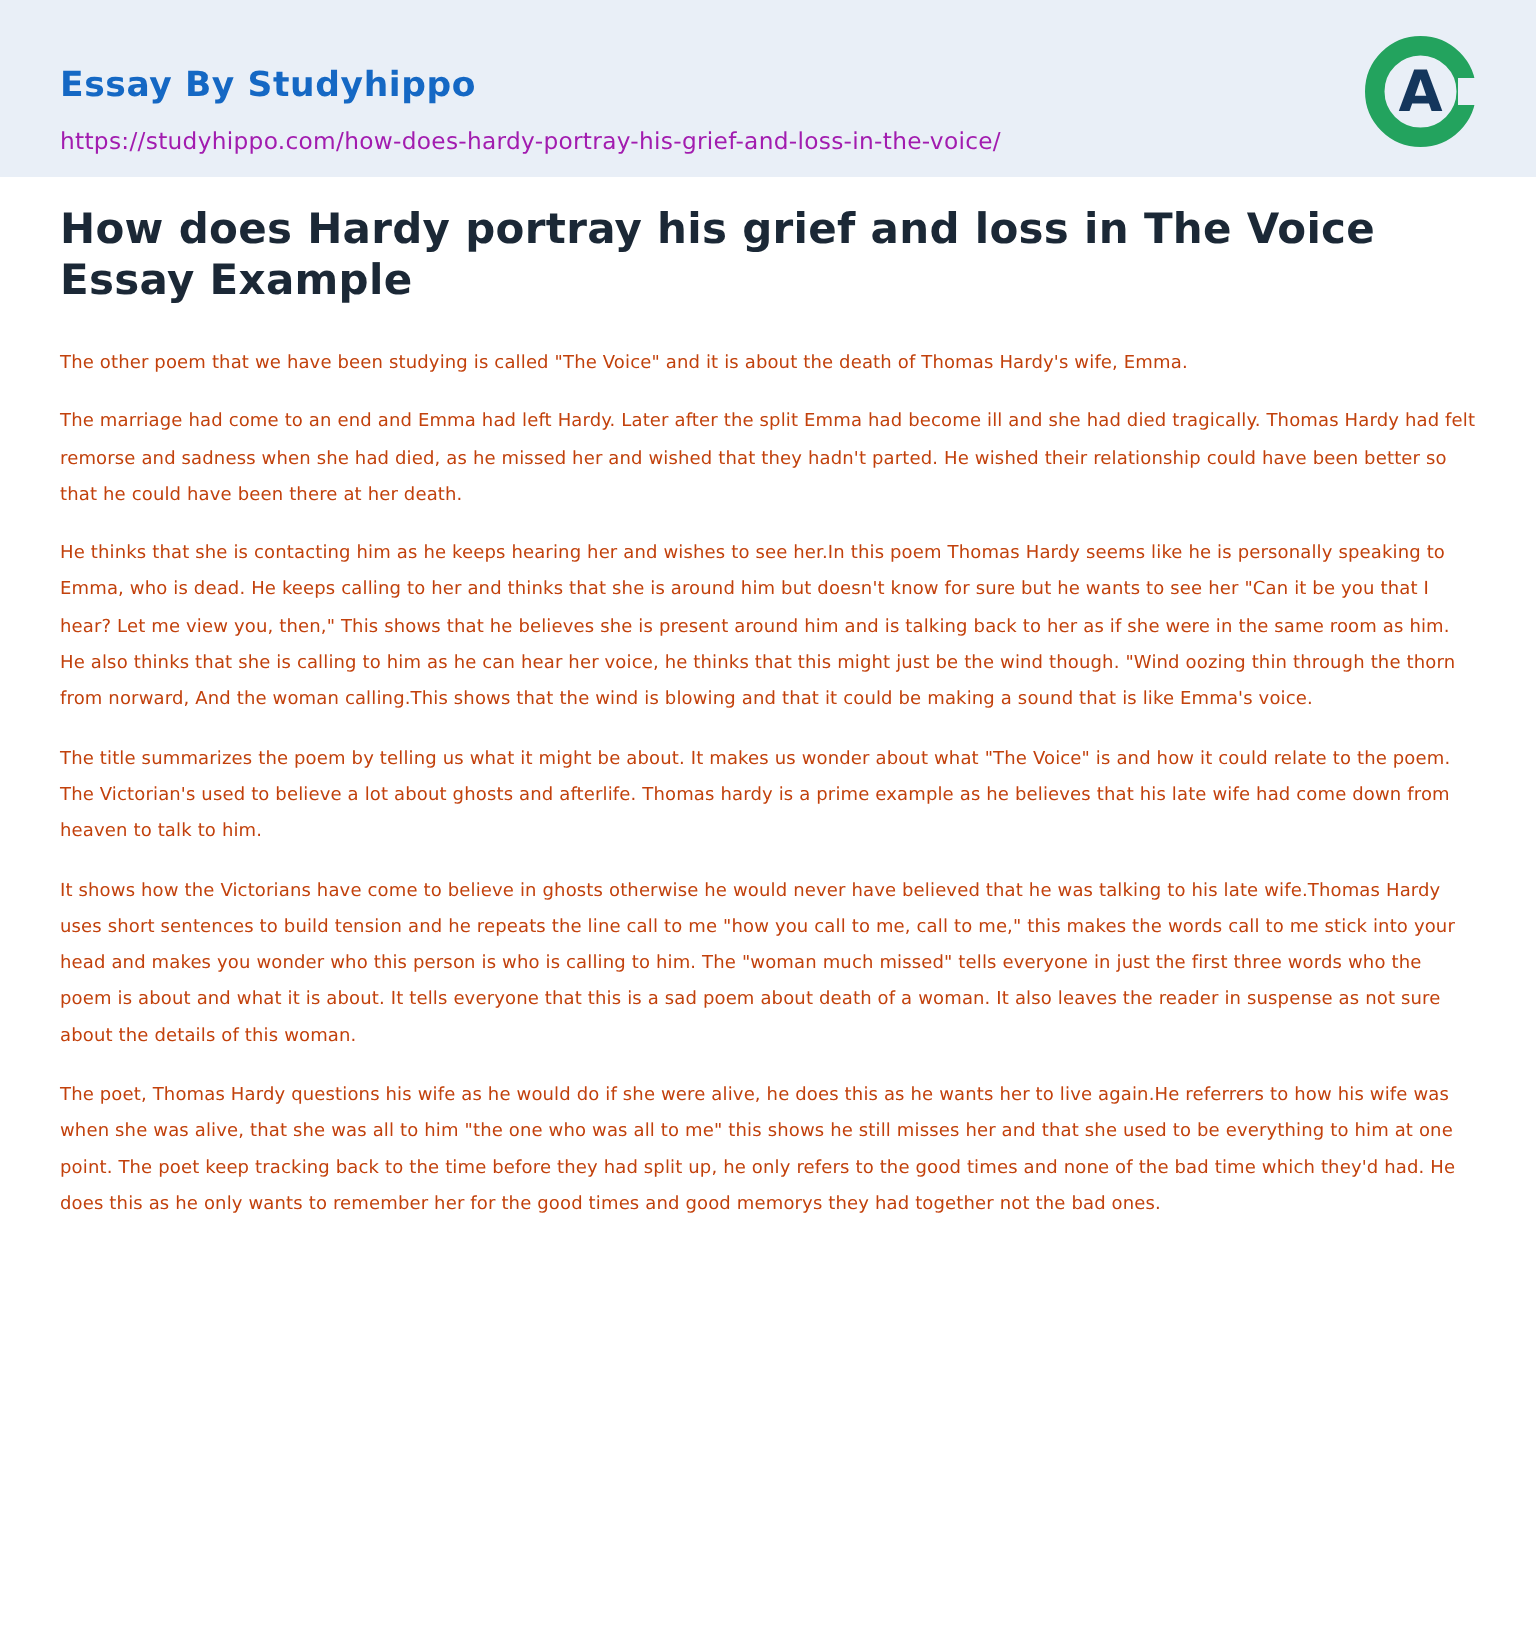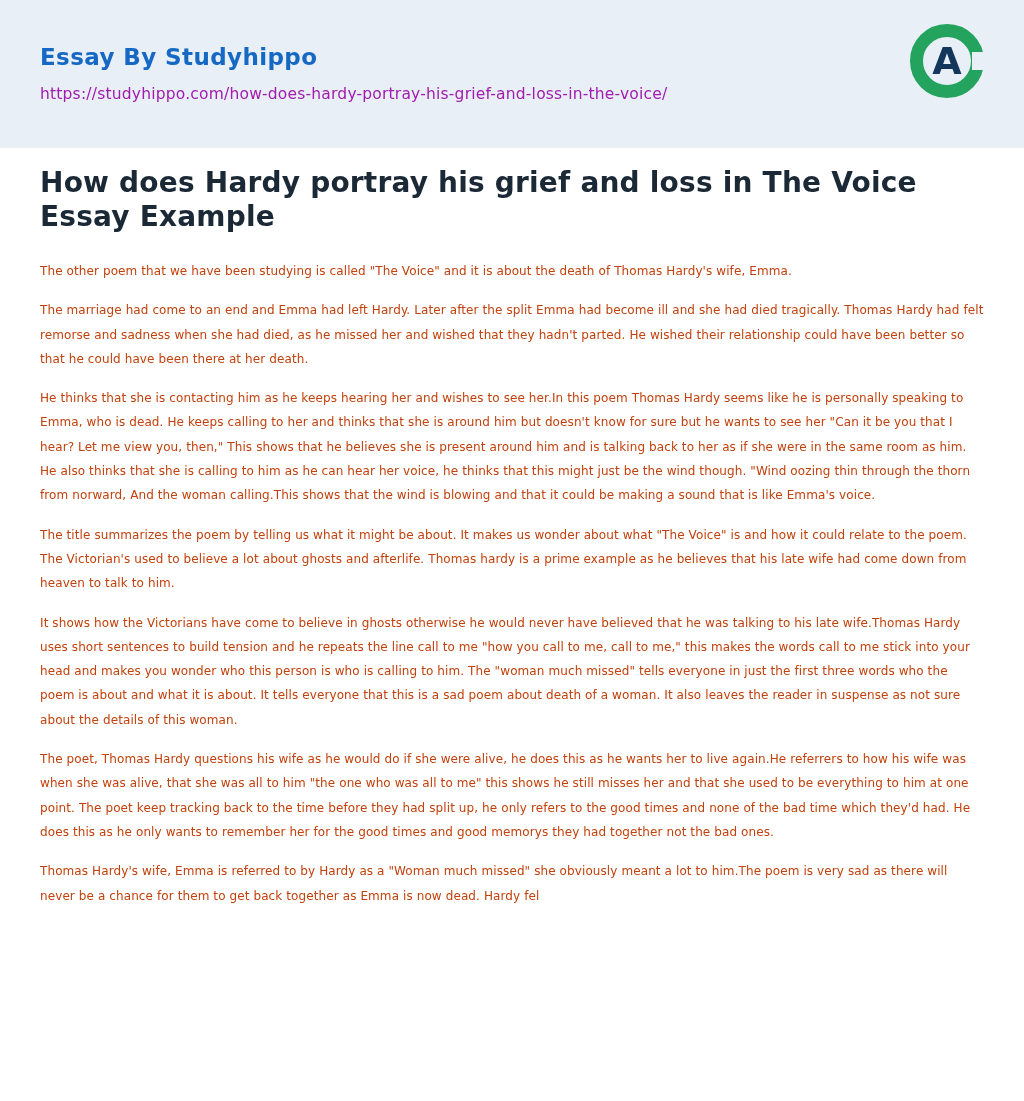--- a/index.html
+++ b/index.html
@@ -10,21 +10,21 @@
     background: #ffffff;
   }
   body {
     font-family: "DejaVu Sans", "Liberation Sans", sans-serif;
   }
 
   
   .header {
     position: relative;
     background: #e9eff7;
-    height: 148px;
+    height: 118px;
     padding: 44px 40px 0 40px;
   }
   .brand {
     color: #1568c4;
     font-size: 23px;
     font-weight: 700;
     letter-spacing: 0.4px;
   }
   .url {
     display: inline-block;
@@ -103,15 +103,14 @@
 
 <main>
   <h1 class="title">How does Hardy portray his grief and loss in The Voice Essay Example</h1>
   <div class="essay">
     <p>The other poem that we have been studying is called "The Voice" and it is about the death of Thomas Hardy's wife, Emma.</p>
     <p>The marriage had come to an end and Emma had left Hardy. Later after the split Emma had become ill and she had died tragically. Thomas Hardy had felt remorse and sadness when she had died, as he missed her and wished that they hadn't parted. He wished their relationship could have been better so that he could have been there at her death.</p>
     <p>He thinks that she is contacting him as he keeps hearing her and wishes to see her.In this poem Thomas Hardy seems like he is personally speaking to Emma, who is dead. He keeps calling to her and thinks that she is around him but doesn't know for sure but he wants to see her "Can it be you that I hear? Let me view you, then," This shows that he believes she is present around him and is talking back to her as if she were in the same room as him. He also thinks that she is calling to him as he can hear her voice, he thinks that this might just be the wind though. "Wind oozing thin through the thorn from norward, And the woman calling.This shows that the wind is blowing and that it could be making a sound that is like Emma's voice.</p>
     <p>The title summarizes the poem by telling us what it might be about. It makes us wonder about what "The Voice" is and how it could relate to the poem. The Victorian's used to believe a lot about ghosts and afterlife. Thomas hardy is a prime example as he believes that his late wife had come down from heaven to talk to him.</p>
     <p>It shows how the Victorians have come to believe in ghosts otherwise he would never have believed that he was talking to his late wife.Thomas Hardy uses short sentences to build tension and he repeats the line call to me "how you call to me, call to me," this makes the words call to me stick into your head and makes you wonder who this person is who is calling to him. The "woman much missed" tells everyone in just the first three words who the poem is about and what it is about. It tells everyone that this is a sad poem about death of a woman. It also leaves the reader in suspense as not sure about the details of this woman.</p>
     <p>The poet, Thomas Hardy questions his wife as he would do if she were alive, he does this as he wants her to live again.He referrers to how his wife was when she was alive, that she was all to him "the one who was all to me" this shows he still misses her and that she used to be everything to him at one point. The poet keep tracking back to the time before they had split up, he only refers to the good times and none of the bad time which they'd had. He does this as he only wants to remember her for the good times and good memorys they had together not the bad ones.</p>
-    <p>Thomas Hardy's wife, Emma is referred to by Hardy as a "Woman much missed" she obviously meant a lot to him.The poem is very sad as there will never be a chance for them to get back together as Emma is now dead. Hardy fel</p>
   </div>
 </main>
 
 </body></html>

